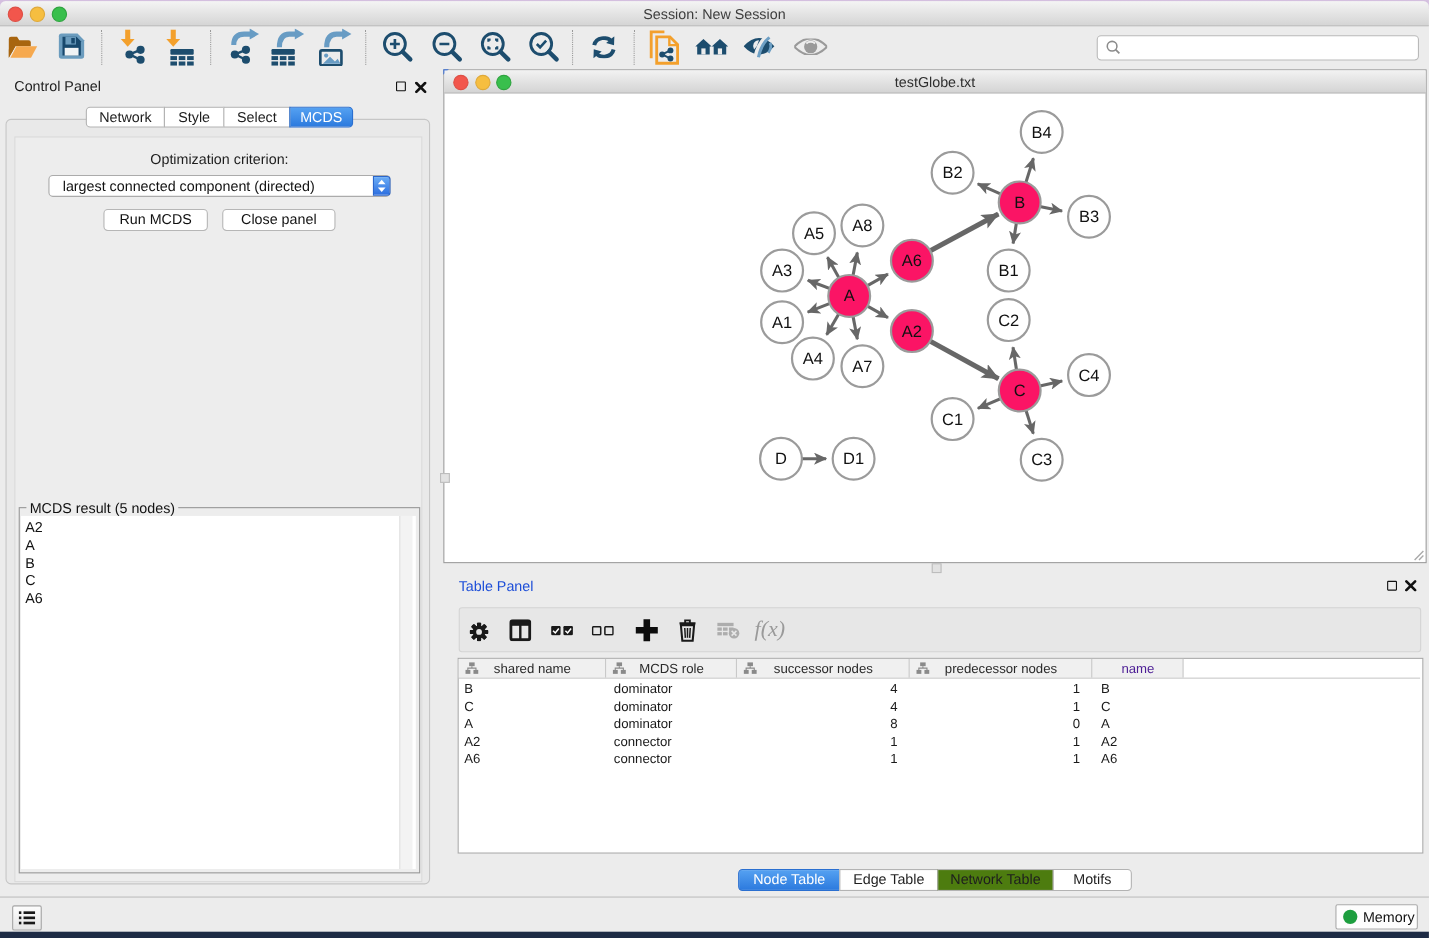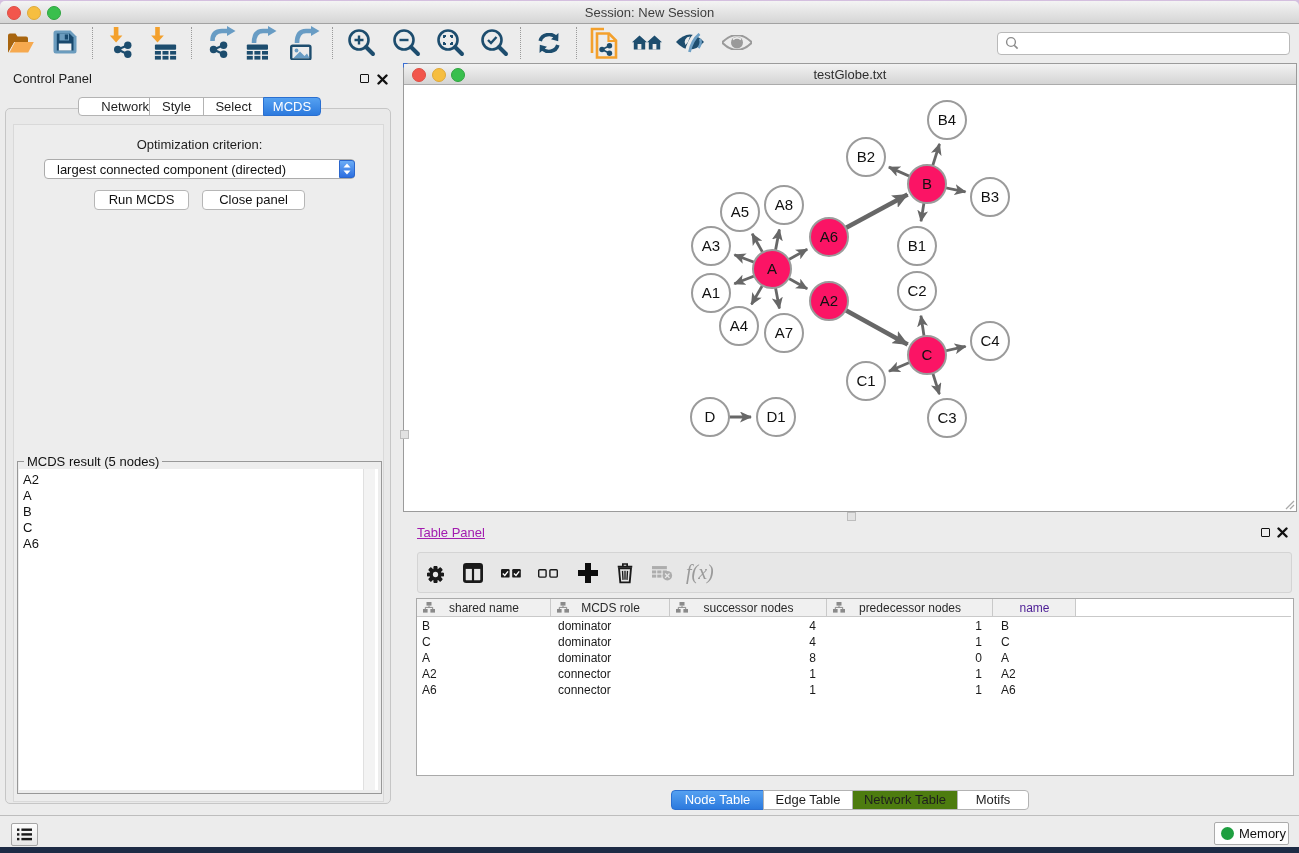--- a/index.html
+++ b/index.html
@@ -171,21 +171,21 @@
     <div class="abs" style="left:360px;top:11px;width:7px;height:7px;border:1.5px solid #111;border-radius:1px;"></div>
     <svg class="abs" style="left:377px;top:11px;" width="11" height="11" viewBox="0 0 11 11">
       <path d="M1.5 1.5 L9.5 9.5 M9.5 1.5 L1.5 9.5" stroke="#111" stroke-width="2.4" stroke-linecap="round"></path>
     </svg>
 
     <div class="abs" style="left:5px;top:45px;width:384px;height:694px;background:#e9e9e9;border:1px solid #c6c6c6;border-radius:5px;"></div>
 
     <div class="abs" style="left:13px;top:61px;width:369px;height:676px;background:#ededed;border:1px solid #d9d9d9;"></div>
 
     <div class="abs" style="left:78px;top:34px;width:243px;height:19px;font-size:13px;">
-      <div class="abs" style="left:0;top:0;width:70px;height:17px;background:#fff;border:1px solid #b3b3b3;border-radius:4px 0 0 4px;text-align:right;line-height:17px;color:#1e1e1e;">Network</div>
+      <div class="abs" style="left:0;top:0;width:70px;height:17px;background:#fff;border:1px solid #b3b3b3;border-radius:4px 0 0 4px;text-align:center;line-height:17px;color:#1e1e1e;">Network</div>
       <div class="abs" style="left:71px;top:0;width:53px;height:17px;background:#fff;border:1px solid #b3b3b3;text-align:center;line-height:17px;color:#1e1e1e;">Style</div>
       <div class="abs" style="left:125px;top:0;width:59px;height:17px;background:#fff;border:1px solid #b3b3b3;text-align:center;line-height:17px;color:#1e1e1e;">Select</div>
       <div class="abs" style="left:185px;top:0;width:56px;height:17px;background:linear-gradient(#55a1f1,#2c7ade);border:1px solid #2a6fd0;border-radius:0 4px 4px 0;text-align:center;line-height:17px;color:#fff;">MCDS</div>
     </div>
 
     <div class="abs" style="left:44px;top:96px;width:311px;height:20px;background:#fff;border:1px solid #ababab;border-radius:4px;box-sizing:border-box;">
       <div class="abs" style="left:12px;top:2px;font-size:13px;color:#111;">largest connected component (directed)</div>
       <div class="abs" style="left:294px;top:0;width:16px;height:18px;background:linear-gradient(#6aacf6,#2d6fe0);border-radius:0 3px 3px 0;border:1px solid #2a66cc;box-sizing:border-box;">
         <svg width="14" height="16" viewBox="0 0 14 16">
           <path d="M3.5 6.5 L7 2.5 L10.5 6.5 Z" fill="#fff"></path>
@@ -296,21 +296,21 @@
     <svg class="abs" style="left:880px;top:435px;" width="12" height="12" viewBox="0 0 12 12">
       <path d="M3 11 L11 3 M7 11 L11 7" stroke="#aaa" stroke-width="1.3"></path>
     </svg>
 
     <div class="abs" style="left:-3px;top:367px;width:7px;height:7px;background:#e2e2e2;border:1px solid #bdbdbd;"></div>
     <div class="abs" style="left:444px;top:449px;width:7px;height:7px;background:#e2e2e2;border:1px solid #bdbdbd;"></div>
   </div>
 
   <div id="tpanel" class="abs" style="left:403px;top:518px;width:896px;height:297px;">
 
-    <div class="abs" style="left:14px;top:7px;font-size:13px;color:#a21caf;text-decoration:underline;">Table Panel</div>
+    <div class="abs" style="left:14px;top:7px;font-size:13px;color:#1d4ed8;">Table Panel</div>
     <div class="abs" style="left:858px;top:10px;width:7px;height:7px;border:1.5px solid #111;border-radius:1px;"></div>
     <svg class="abs" style="left:874px;top:9px;" width="11" height="11" viewBox="0 0 11 11">
       <path d="M1.5 1.5 L9.5 9.5 M9.5 1.5 L1.5 9.5" stroke="#111" stroke-width="2.4" stroke-linecap="round"></path>
     </svg>
 
     <div class="abs" style="left:14px;top:34px;width:873px;height:39px;background:#e7e7e7;border:1px solid #d4d4d4;border-radius:3px;">
 
       <svg class="abs" style="left:9px;top:13px;" width="17" height="17" viewBox="0 0 22 22">
         <rect x="8.6" y="0" width="4.8" height="22" rx="1.2" transform="rotate(0 11 11)" fill="#1a1a1a"></rect>
         <rect x="8.6" y="0" width="4.8" height="22" rx="1.2" transform="rotate(45 11 11)" fill="#1a1a1a"></rect>

